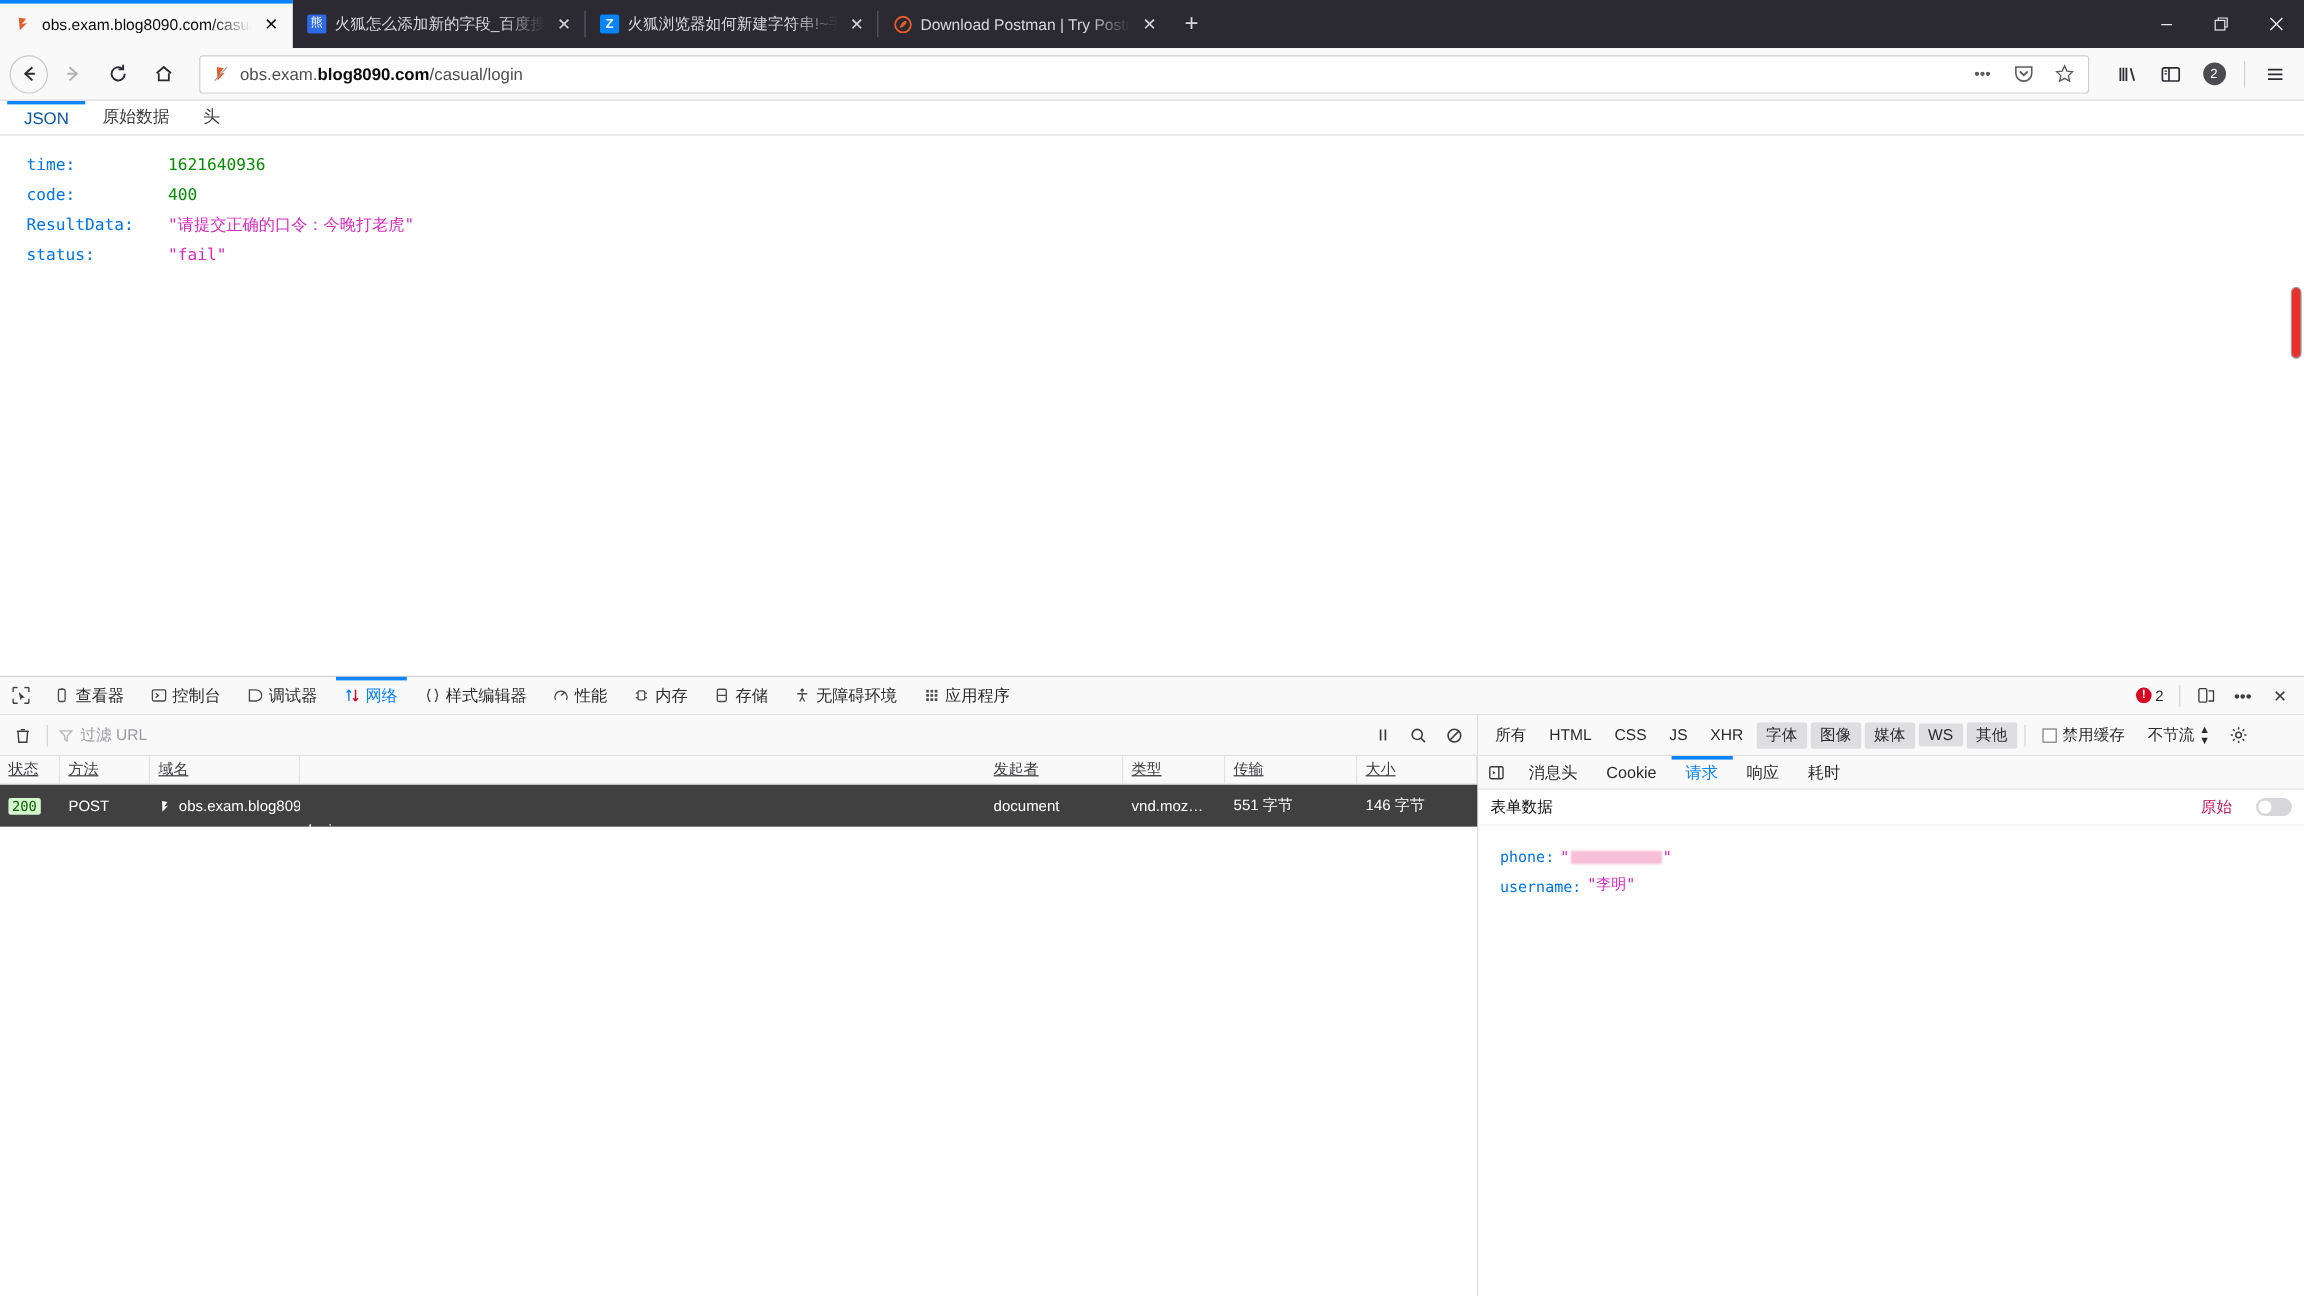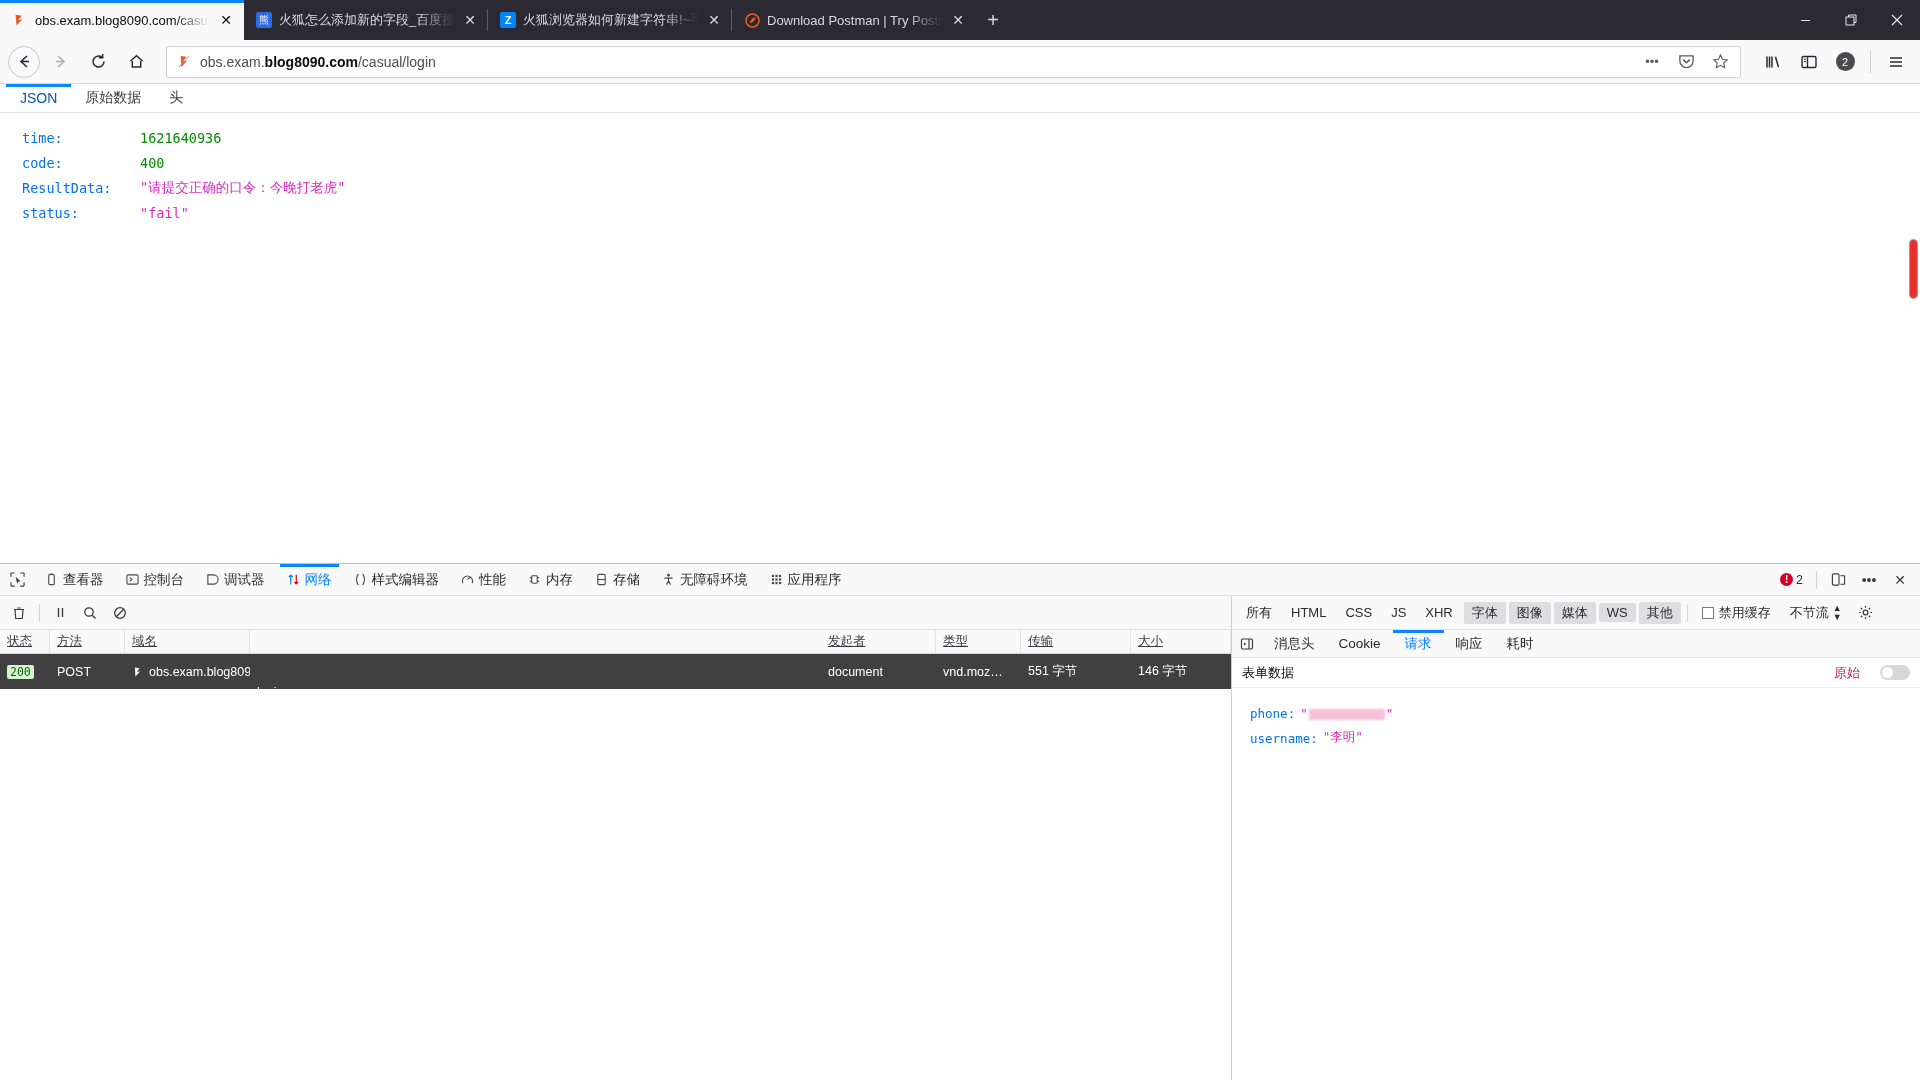--- a/index.html
+++ b/index.html
@@ -756,20 +756,28 @@
 
     <div class="net-left">
       <div class="net-toolbar">
         <div class="nt-ico">
           <svg width="14" height="14" viewBox="0 0 14 14">
               <path d="M3 3.5 H11 L10.3 12.5 H3.7 Z" fill="none" stroke="#3c3c3f" stroke-width="1.2"></path>
               <path d="M2 3.5 H12 M5.3 2 H8.7" stroke="#3c3c3f" stroke-width="1.2"></path>
             </svg>
         </div>
         <div class="nt-sep"></div>
+        <div class="nt-filter">
+          <span class="funnel">
+            <svg width="12" height="12" viewBox="0 0 12 12">
+                <path d="M1 2 H11 L7 6.4 V10.5 L5 9.3 V6.4 Z" fill="none" stroke="#b8b8bc" stroke-width="1.1"></path>
+              </svg>
+          </span>
+          <span>过滤 URL</span>
+        </div>
         <div class="nt-ico">
           <svg width="13" height="13" viewBox="0 0 13 13">
               <path d="M4.5 2 V11 M8.5 2 V11" stroke="#3c3c3f" stroke-width="1.4"></path>
             </svg>
         </div>
         <div class="nt-ico">
           <svg width="14" height="14" viewBox="0 0 14 14">
               <circle cx="6" cy="6" r="4.2" fill="none" stroke="#3c3c3f" stroke-width="1.3"></circle>
               <path d="M9.2 9.2 L12.5 12.5" stroke="#3c3c3f" stroke-width="1.4"></path>
             </svg>

